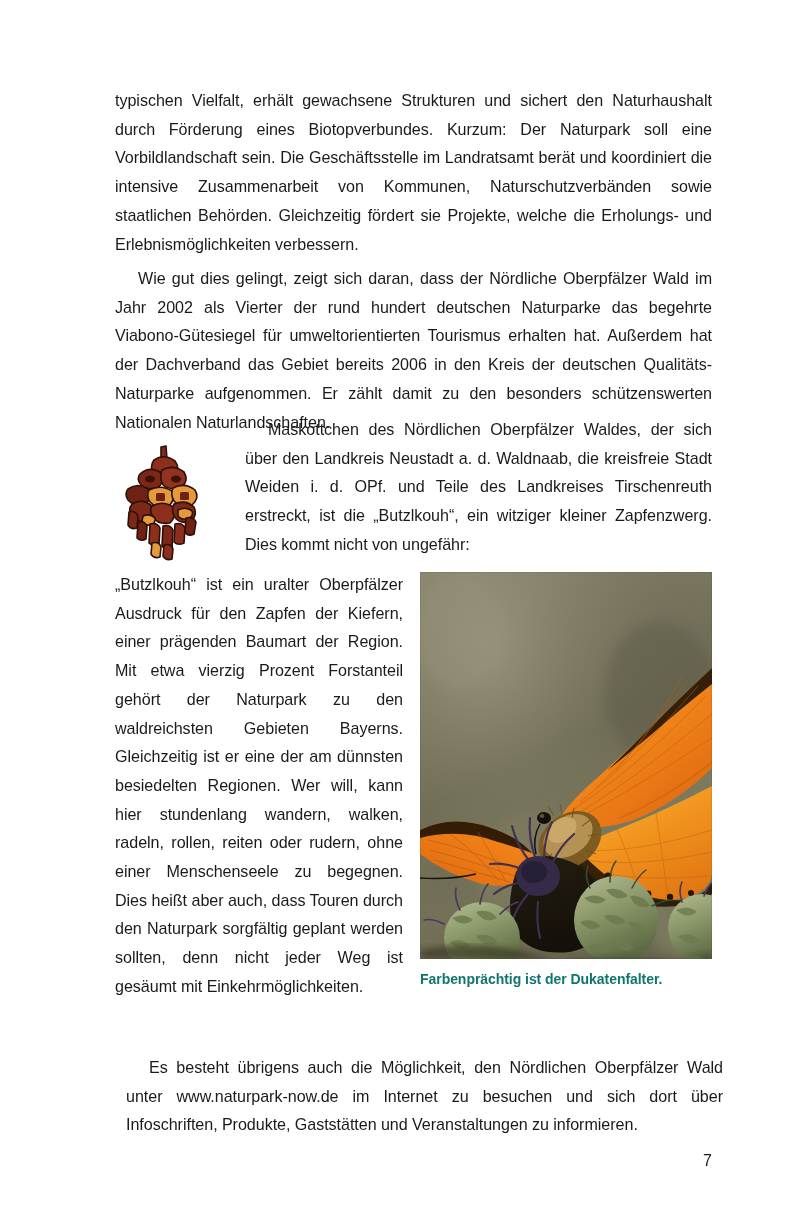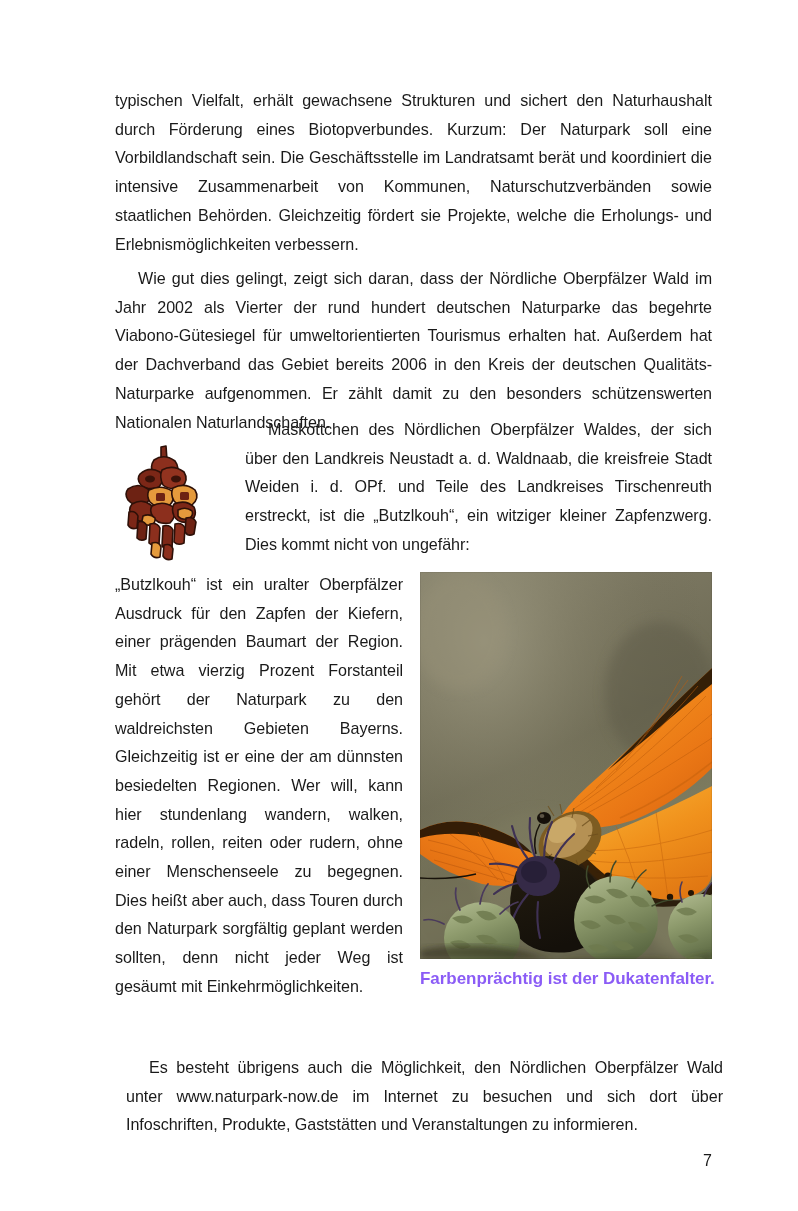--- a/index.html
+++ b/index.html
@@ -97,24 +97,24 @@
     overflow: hidden;
     background: #6e6a52;
   }
   .photo svg { display: block; width: 100%; height: 100%; }
 
   .photo-caption {
     position: absolute;
     left: 420px;
     top: 970px;
     width: 300px;
-    font-size: 17px;
+    font-size: 14px;
     line-height: 18px;
     font-weight: bold;
-    color: #8b5cf6;
+    color: #0f766e;
     letter-spacing: -0.05px;
   }
 
   
   .folio {
     position: absolute;
     right: 86px;
     top: 1152px;
     font-size: 16px;
     color: #1a1a1a;

